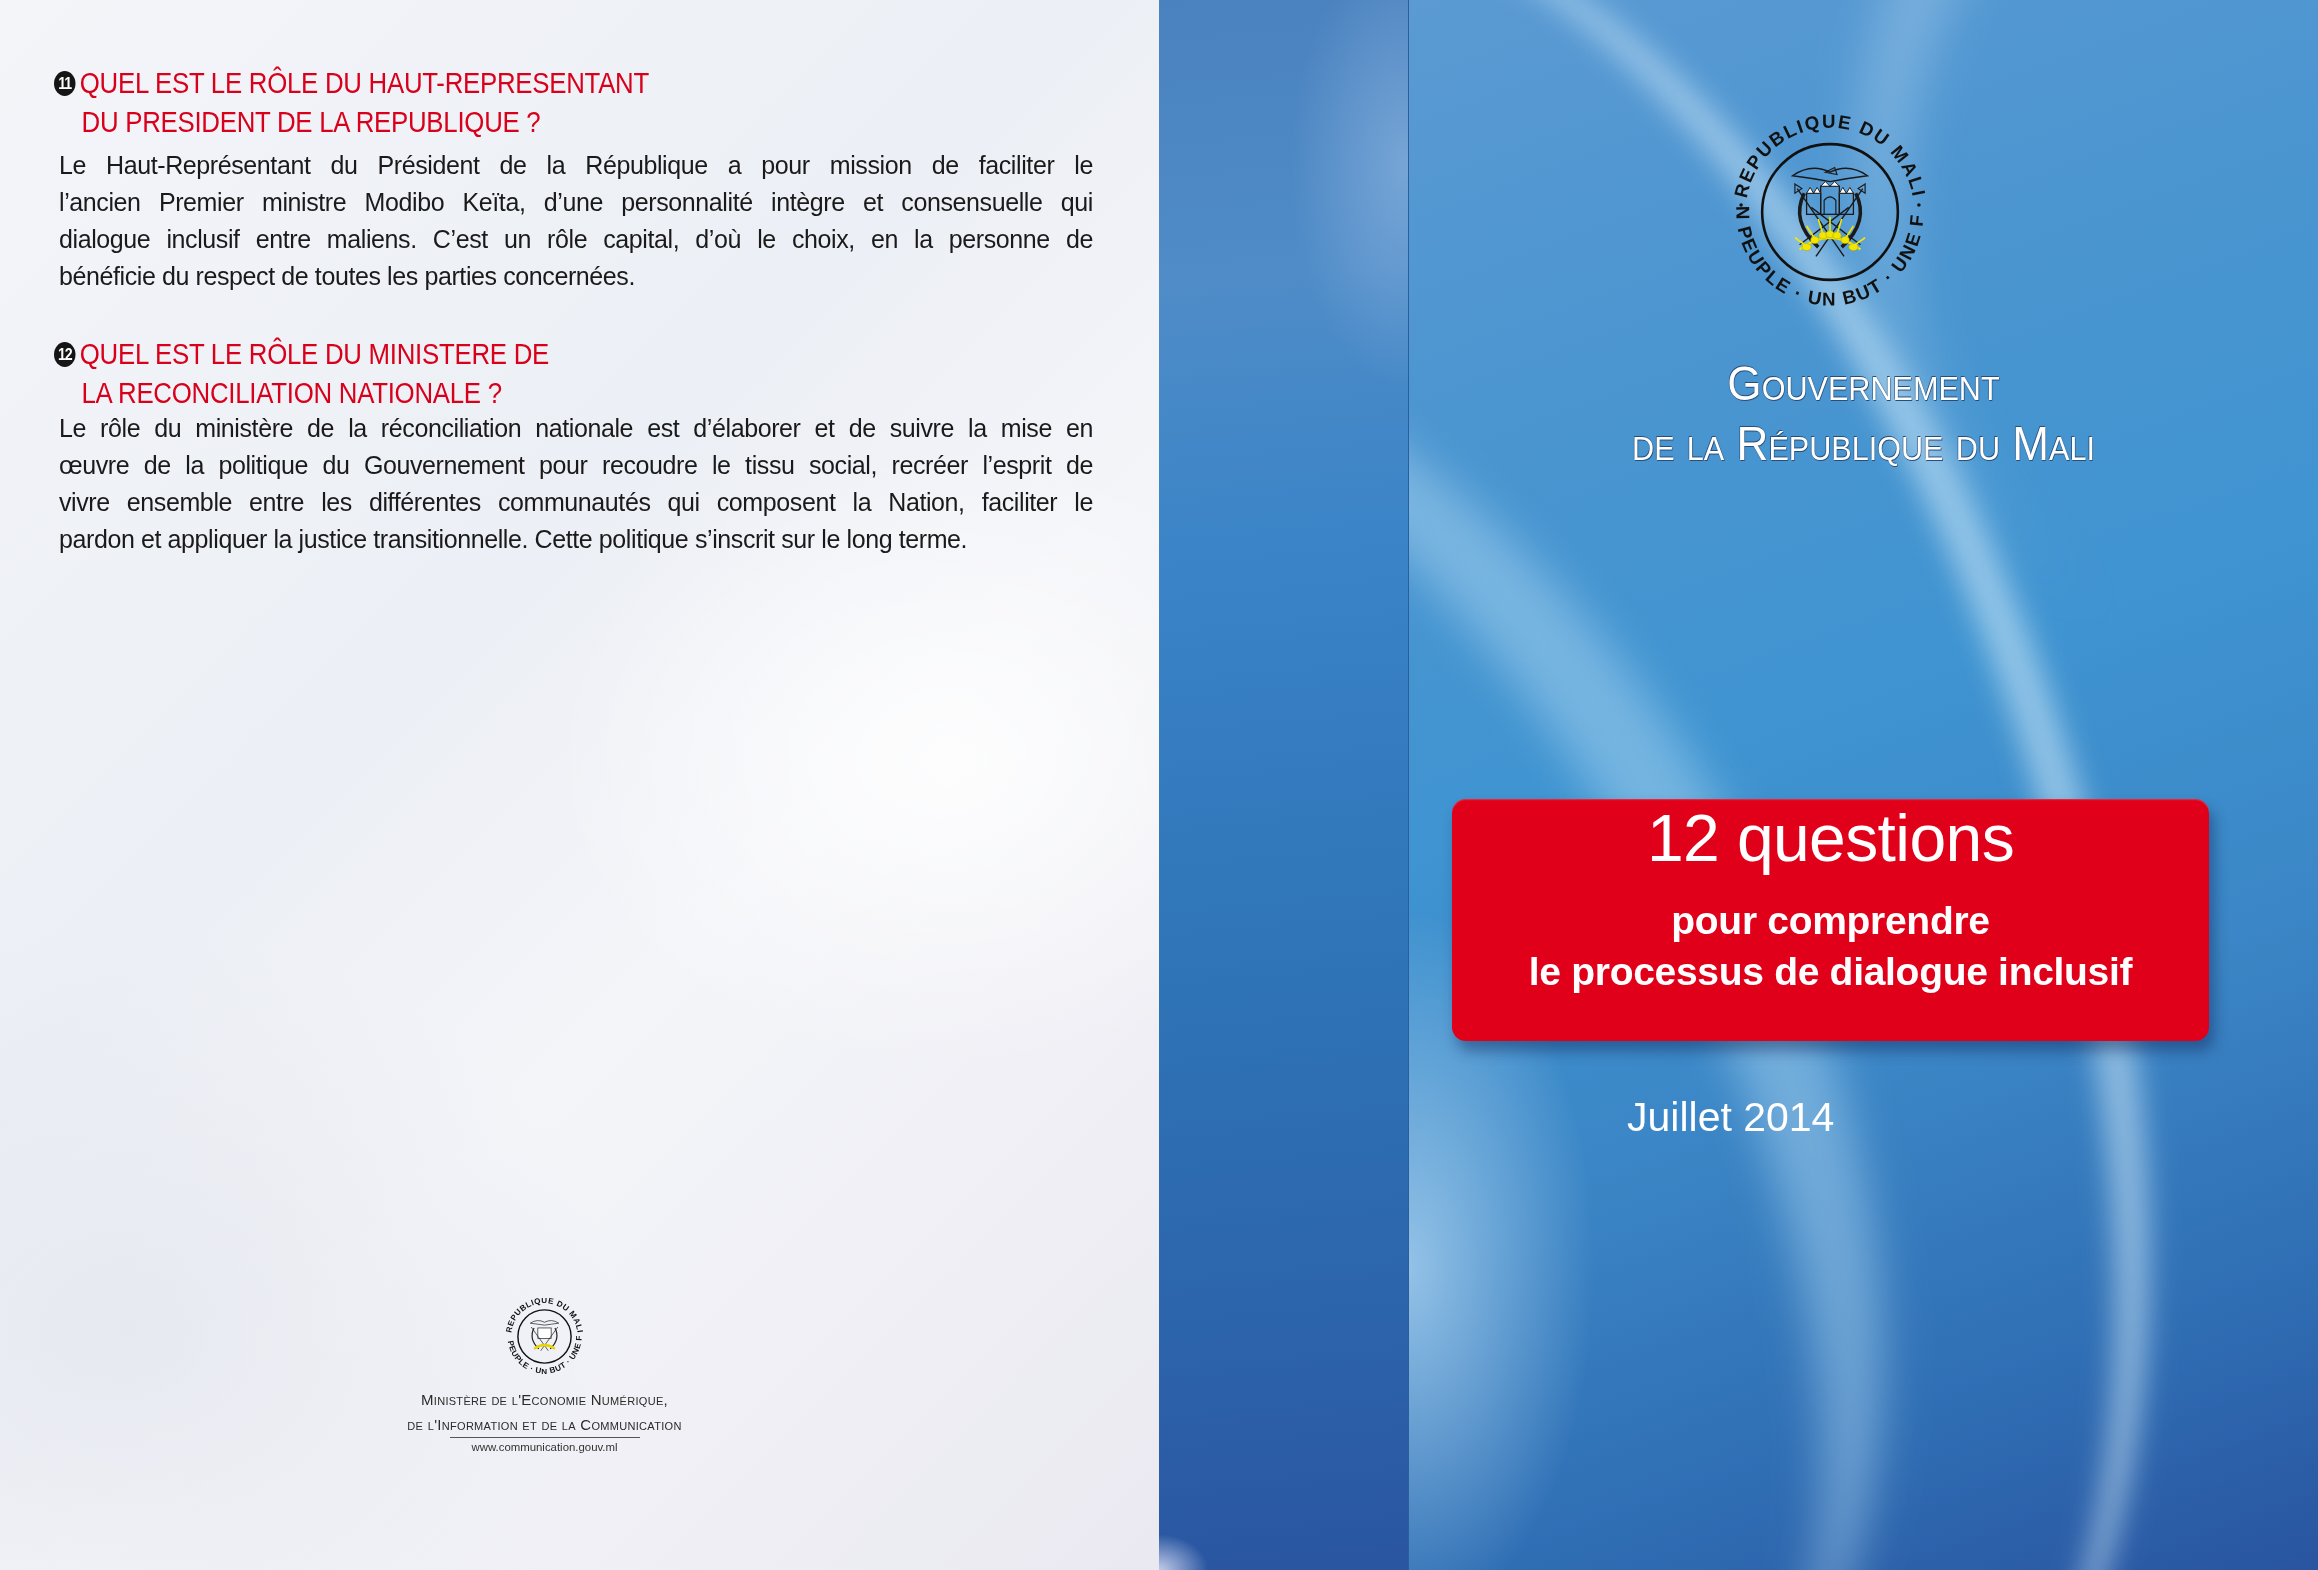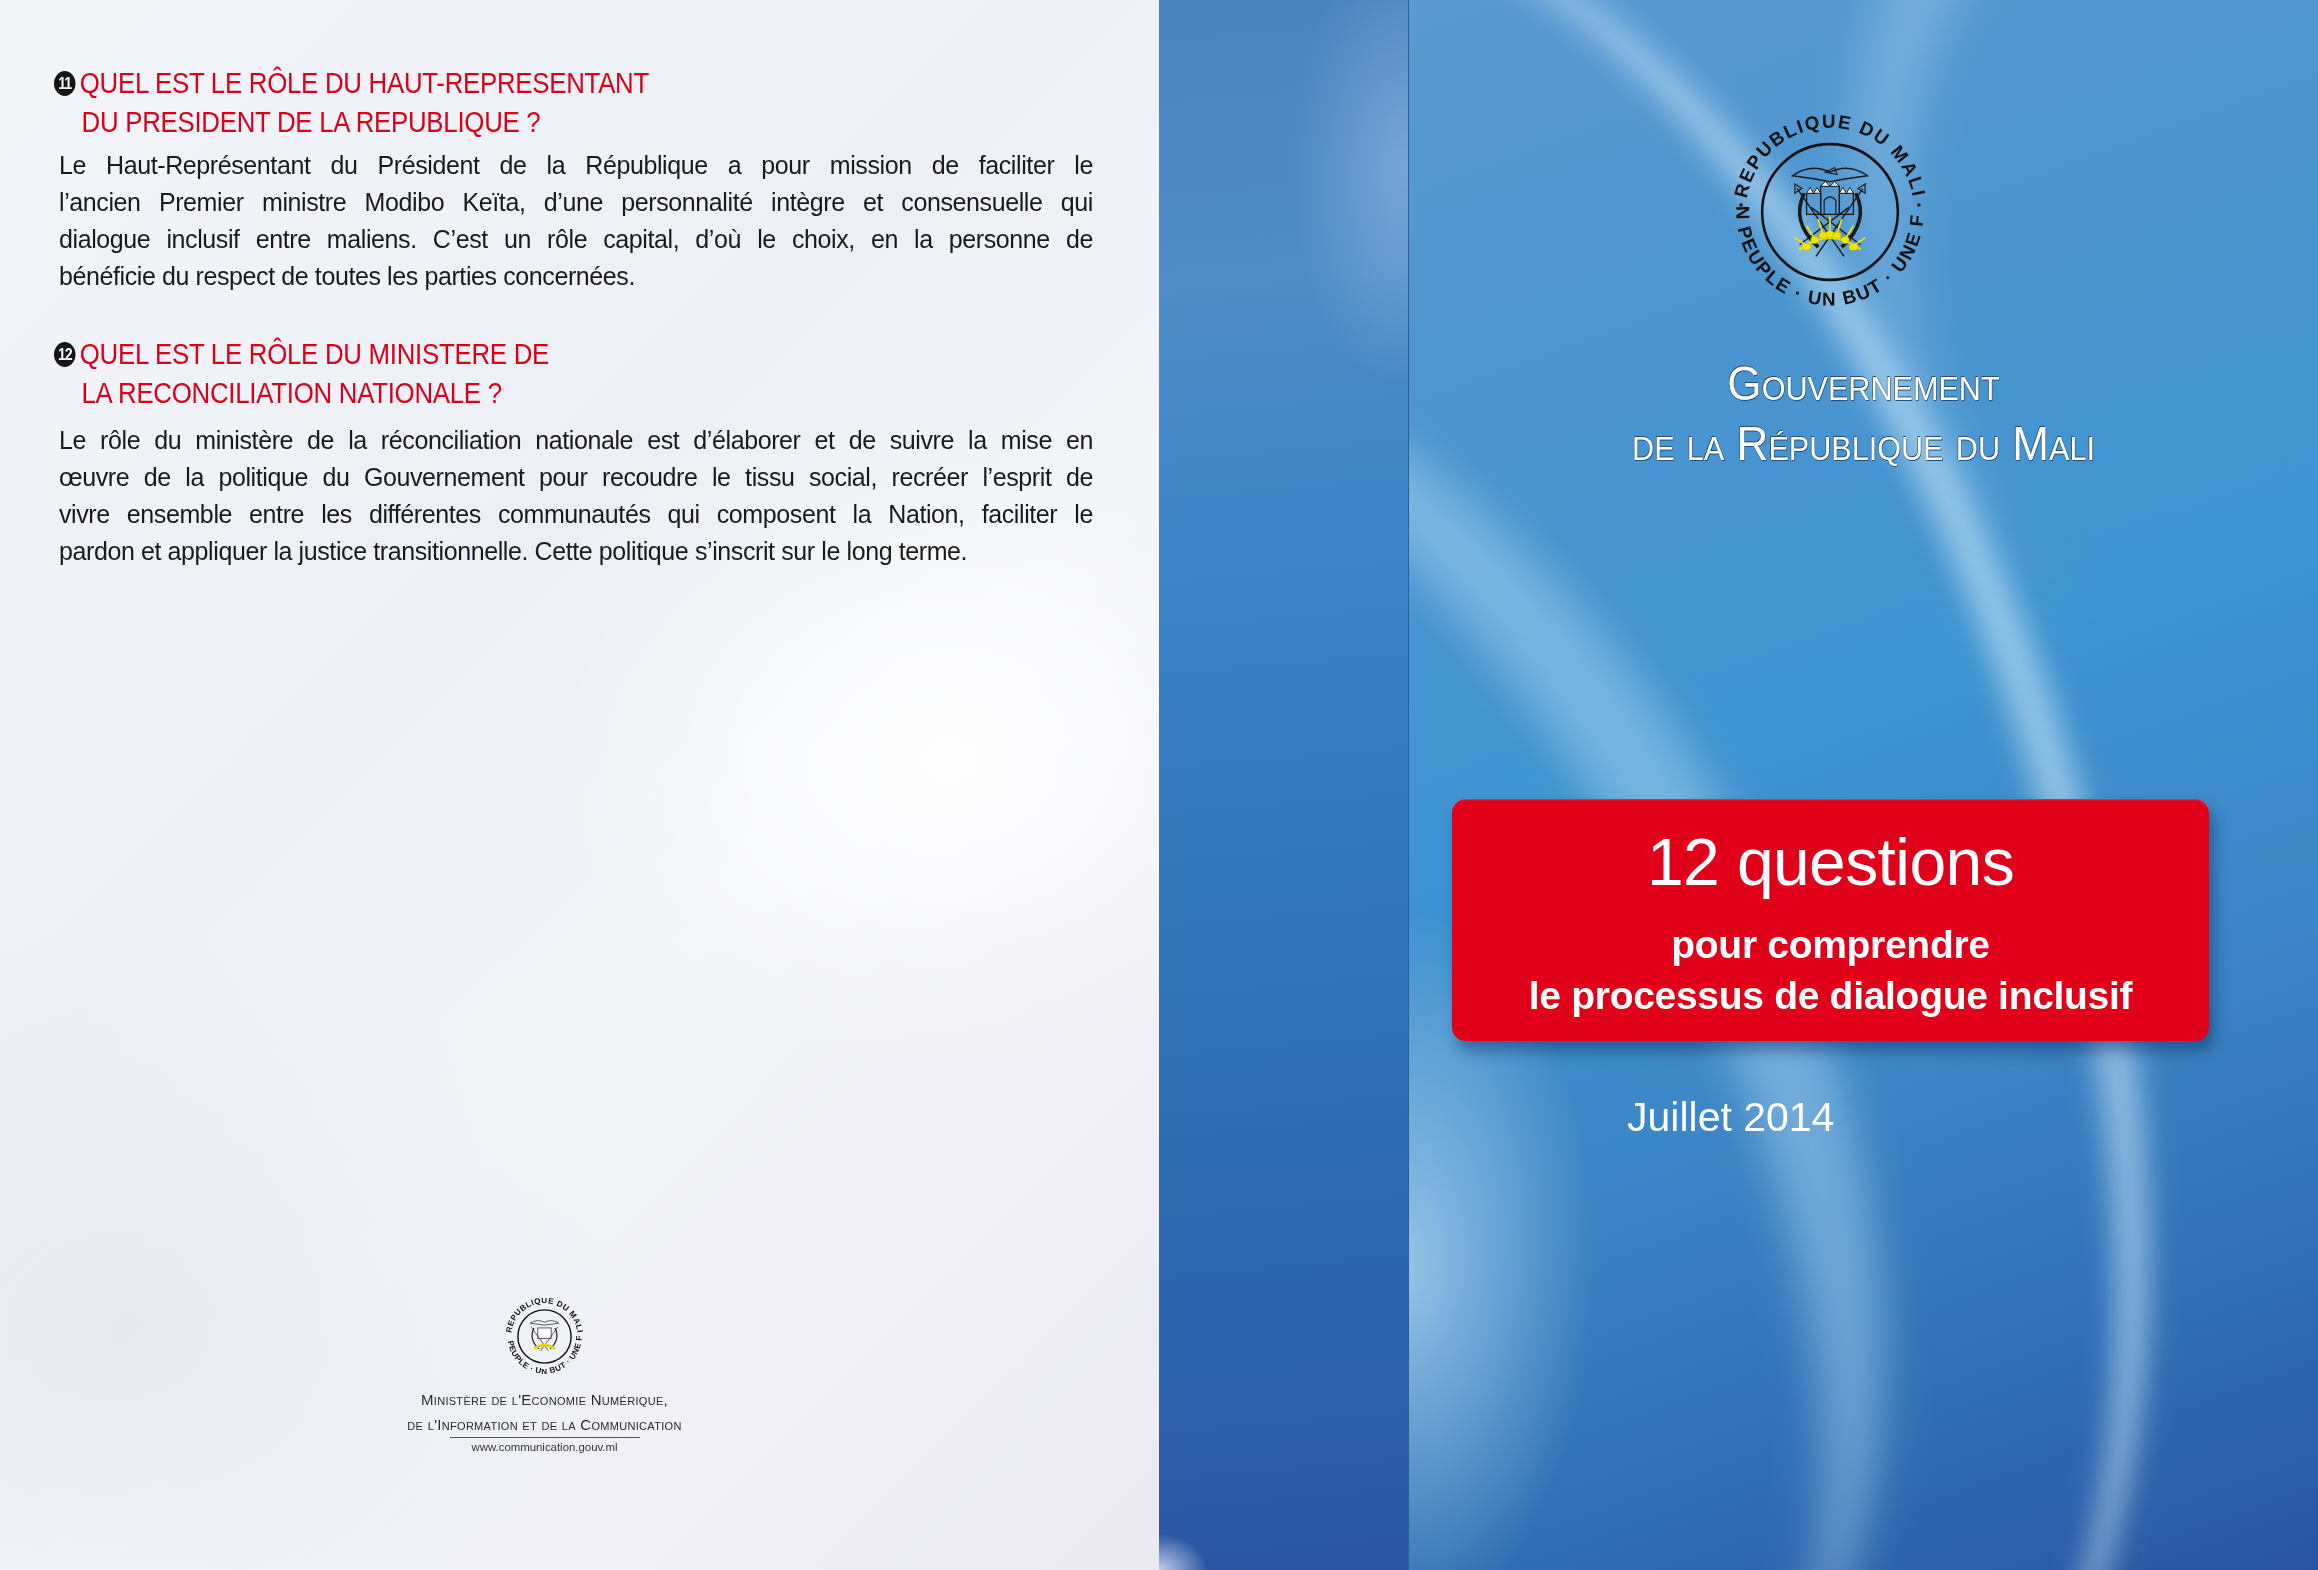--- a/index.html
+++ b/index.html
@@ -92,21 +92,21 @@
   }
   .gov-title.l1 { top: 355px; font-size: 49px; left: 0px; }
   .gov-title.l2 { top: 415px; font-size: 49px; }
 
   .red-box {
     position: absolute; left: 43px; top: 799px; width: 757px; height: 242px;
     background: #e1001a; border-radius: 14px;
     box-shadow: 5px 10px 14px rgba(20,40,90,0.45), inset 0 1.3px 0 rgba(255,255,255,0.15);
     text-align: center; color: #fff;
   }
-  .red-title { margin-top: 26px; font-size: 66px; line-height: 75px; font-weight: normal; letter-spacing: -0.6px; }
+  .red-title { margin-top: 2px; font-size: 66px; line-height: 75px; font-weight: normal; letter-spacing: -0.6px; }
   .red-sub { margin-top: 19px; font-size: 39px; line-height: 51px; font-weight: bold; letter-spacing: -0.3px; }
   .red-sub span { display: block; }
   .date {
     position: absolute; left: 218px; top: 1094px; font-size: 41px; color: #fff; letter-spacing: 0px;
   }
 </style>
 </head>
 <body>
 
 <div class="left-page">
@@ -121,21 +121,21 @@
     <span>l’ancien Premier ministre Modibo Keïta, d’une personnalité intègre et consensuelle qui</span>
     <span>dialogue inclusif entre maliens. C’est un rôle capital, d’où le choix, en la personne de</span>
     <span class="last">bénéficie du respect de toutes les parties concernées.</span>
   </div>
 
   <h2 class="q-heading" style="top:334px;">
     <span class="badge">12</span><span>QUEL EST LE RÔLE DU MINISTERE DE</span>
     <span class="line2">LA RECONCILIATION NATIONALE ?</span>
   </h2>
 
-  <div class="para para-lines" style="top:410px;margin-top:12px;">
+  <div class="para para-lines" style="top:410px;">
     <span>Le rôle du ministère de la réconciliation nationale est d’élaborer et de suivre la mise en</span>
     <span>œuvre de la politique du Gouvernement pour recoudre le tissu social, recréer l’esprit de</span>
     <span>vivre ensemble entre les différentes communautés qui composent la Nation, faciliter le</span>
     <span class="last">pardon et appliquer la justice transitionnelle. Cette politique s’inscrit sur le long terme.</span>
   </div>
 
 
   <div class="footer-block">
     <svg class="footer-seal" viewBox="0 0 200 200">
       <defs>

